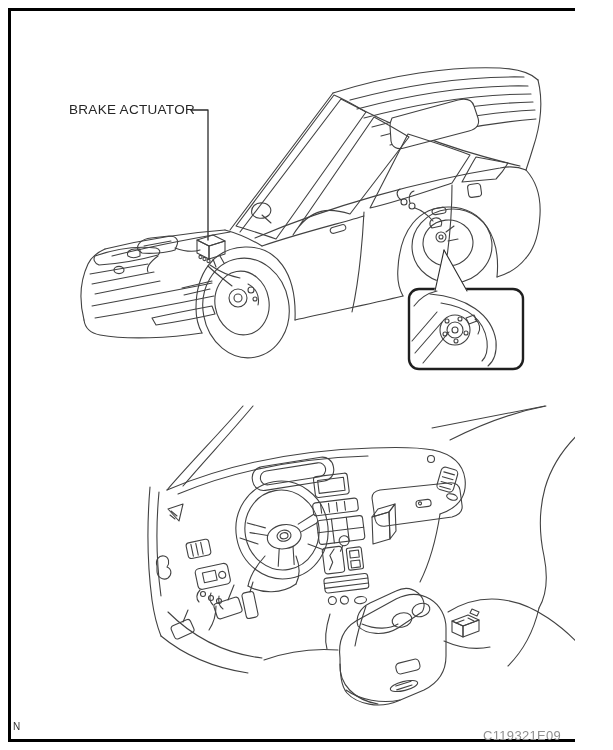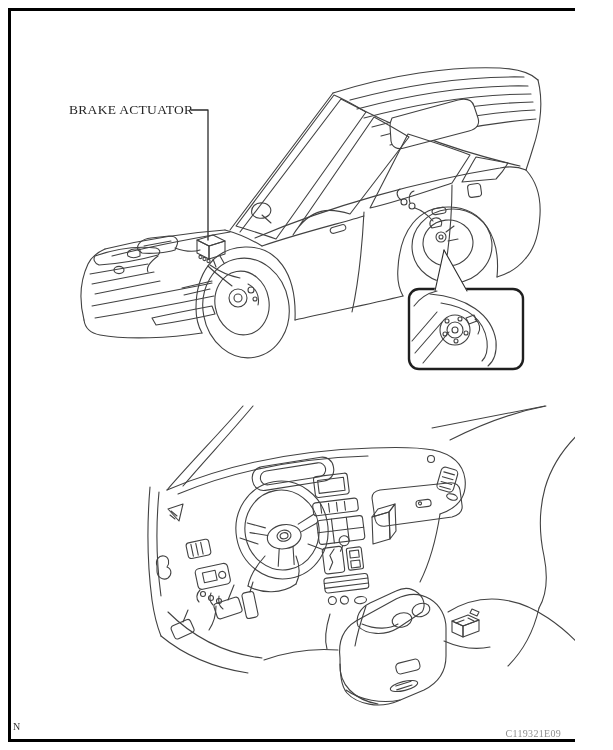--- a/index.html
+++ b/index.html
@@ -1,37 +1,37 @@
 <!DOCTYPE html>
 <html><head>
 <meta charset="utf-8">
 <style>
   html,body{margin:0;padding:0;background:#fff;}
   .page{
     position:relative;width:575px;height:750px;background:#fff;overflow:hidden;
-    font-family:Liberation Serif, serif;
+    font-family:Liberation Sans, sans-serif;
   }
   .frame{
     position:absolute;left:8px;top:8px;width:596px;height:734px;
     border:3px solid #000;box-sizing:border-box;background:#fff;
   }
   .edge-tab{
     position:absolute;left:604px;top:664px;width:9px;height:22px;background:#000;
   }
   .art{position:absolute;left:0;top:0;}
   .callout-label{
     position:absolute;left:69px;top:102px;
     font-size:13.5px;letter-spacing:.3px;color:#262626;font-weight:500;
     white-space:nowrap;
   }
   .mark-n{
     position:absolute;left:13px;top:721px;font-size:10px;color:#333;
   }
   .fig-code{
-    position:absolute;right:14px;top:728px;font-size:10px;letter-spacing:.3px;
+    position:absolute;right:14px;top:728px;font-size:13px;letter-spacing:.3px;
     color:#8f8f8f;
   }
   svg path, svg rect, svg ellipse, svg circle, svg line, svg polyline{vector-effect:non-scaling-stroke;}
 </style>
 </head>
 <body>
 
 <div class="page">
   <div class="frame"></div>
   <div class="edge-tab"></div>

